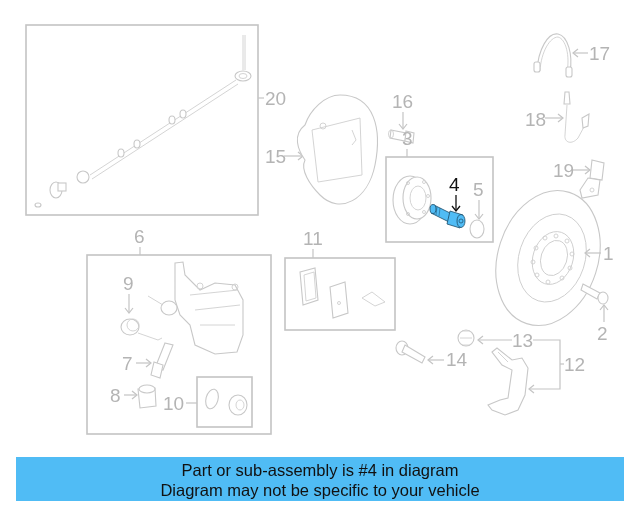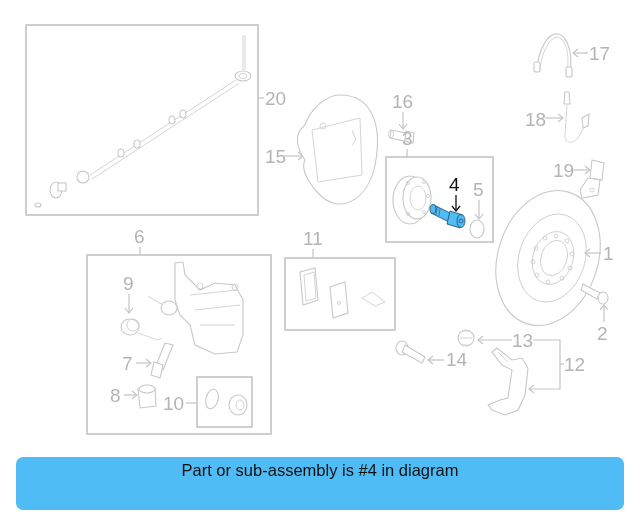--- a/index.html
+++ b/index.html
@@ -5,24 +5,24 @@
   html, body { margin:0; padding:0; background:#ffffff; }
   body { width:640px; height:512px; position:relative; overflow:hidden;
          font-family:"Liberation Sans", sans-serif; }
   #diagram { position:absolute; left:0; top:0; width:640px; height:450px; }
   .lbl { font-family:"Liberation Sans", sans-serif; fill:#b4b4b4; font-size:19px; }
   .lbl-active { fill:#111111; }
   .ln { stroke:#c4c4c4; stroke-width:1.2; fill:none; }
   .part { stroke:#c8c8c8; stroke-width:1.1; fill:#ffffff; }
   .part-thin { stroke:#cfcfcf; stroke-width:0.9; fill:none; }
   .box { stroke:#c4c4c4; stroke-width:1.6; fill:none; }
-  #banner { position:absolute; left:16px; top:457px; width:608px; height:53px;
+  #banner { position:absolute; left:16px; top:457px; width:608px; height:44px;
             background:#50bcf5; color:#111; text-align:center;
             font-family:"Liberation Sans", sans-serif; font-size:16.5px; line-height:20px;
-            padding-top:3px; box-sizing:border-box;border-radius:7px; }
+            padding-top:3px; box-sizing:border-box; }
   #banner div { white-space:nowrap; }
 </style>
 </head>
 <body>
 
 <svg id="diagram" viewBox="0 0 640 450" xmlns="http://www.w3.org/2000/svg">
 
   <g>
     <rect class="box" x="26" y="25" width="232" height="190"></rect>
     <line class="ln" x1="258" y1="98" x2="264" y2="98"></line>
@@ -258,13 +258,14 @@
     <text class="lbl" x="564" y="371">12</text>
     <g>
       <path class="part" d="M492 352 L497 348 L512 360 L522 358 L528 368 L525 395 L518 410 L505 415 L492 410 L488 405 L500 400 L508 398 L512 370 L502 365 Z"></path>
       <path class="part-thin" d="M498 352 L508 362"></path>
     </g>
   </g>
 </svg>
 
 <div id="banner">
   <div>Part or sub-assembly is #4 in diagram</div>
+  <div>Diagram may not be specific to your vehicle</div>
 </div>
 
 </body></html>

